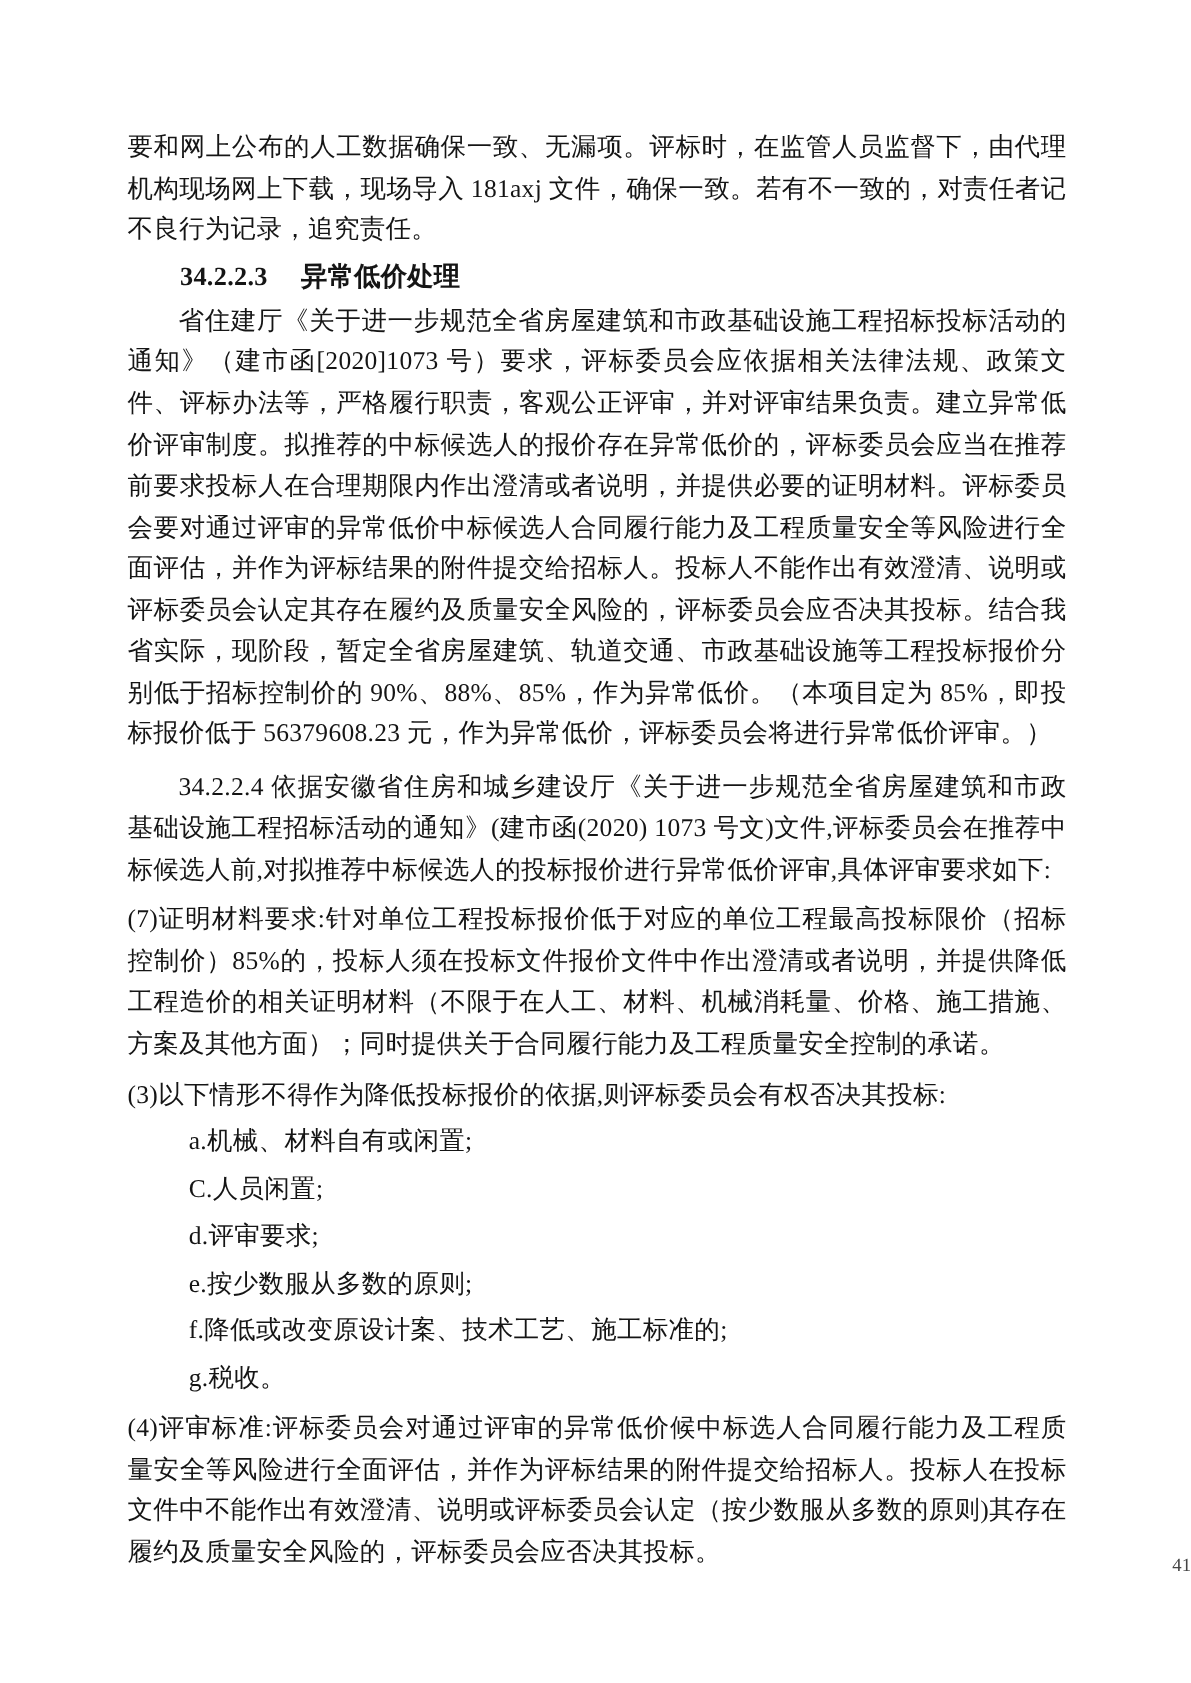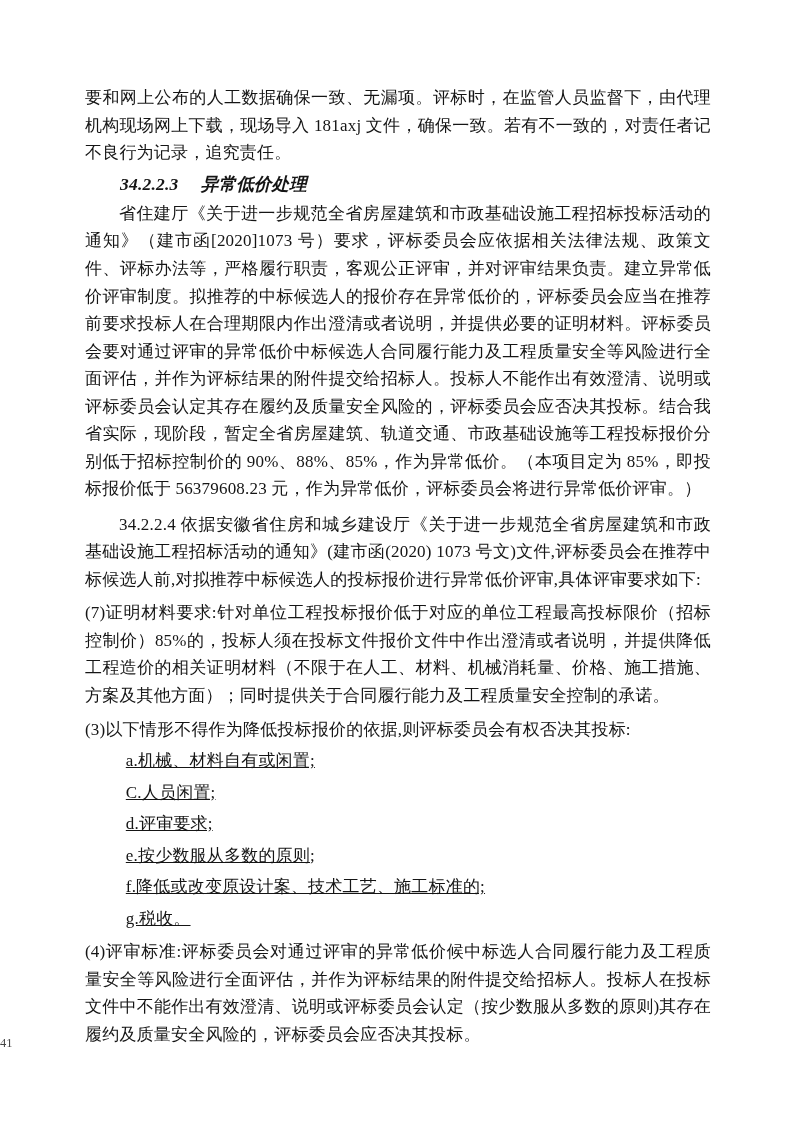--- a/index.html
+++ b/index.html
@@ -33,39 +33,37 @@
     word-break: break-all;
   }
   .para-indent {
     text-indent: 2em;
   }
   .section-heading {
     font-weight: bold;
     text-indent: 2em;
     margin: 3px 0 2px 0 !important;
     font-size: 17.5px;
-    font-style: italic;
   }
   .list-item {
     margin-top: 6px !important;
   }
   .para-34224 {
     margin-top: 8px !important;
   }
   .sub-item {
     padding-left: 2.4em;
     margin-top: 4px !important;
-    text-decoration: underline;
   }
   .page-footer {
     position: absolute;
     top: 1036px;
     left: 0;
     width: 100%;
-    text-align: left;
+    text-align: right;
     font-size: 12.5px;
     color: #444444;
   }
 </style>
 </head>
 <body>
 
 <div class="page">
   <div class="content">
     <p>要和网上公布的人工数据确保一致、无漏项。评标时，在监管人员监督下，由代理机构现场网上下载，现场导入 181axj 文件，确保一致。若有不一致的，对责任者记不良行为记录，追究责任。</p>

